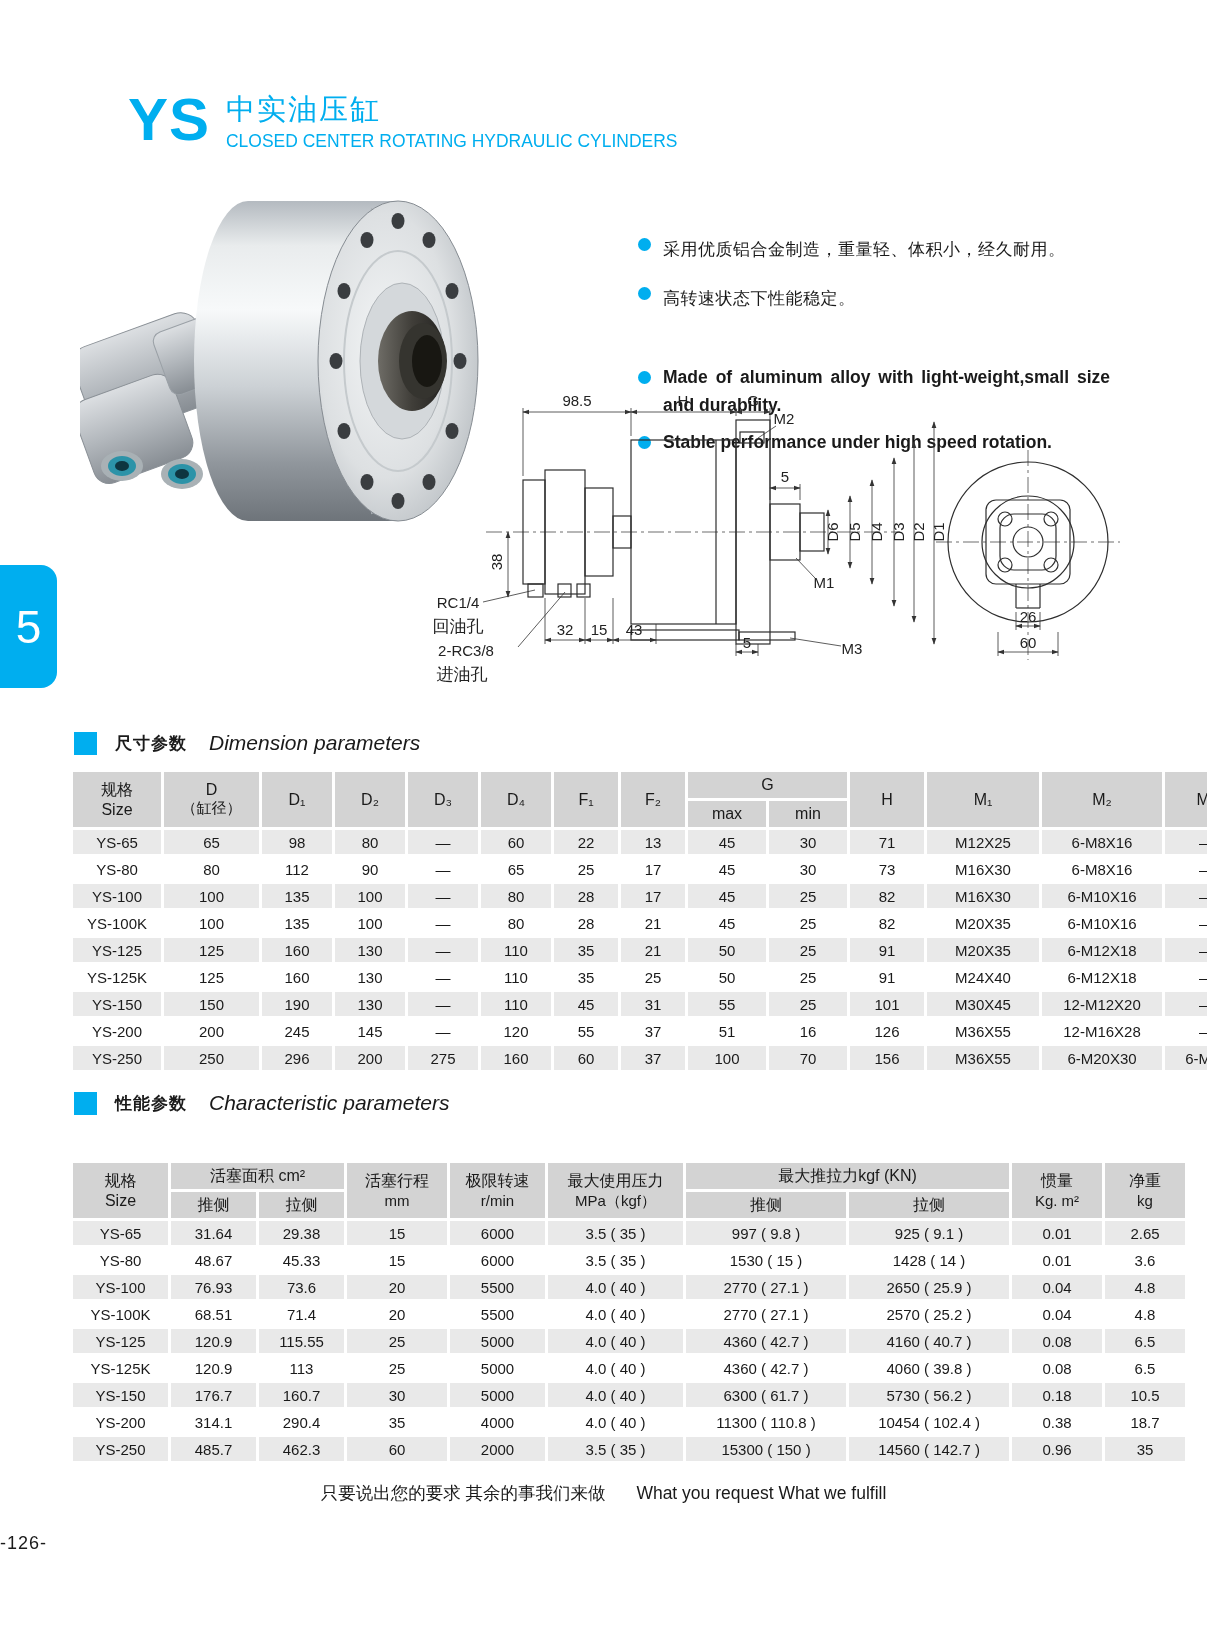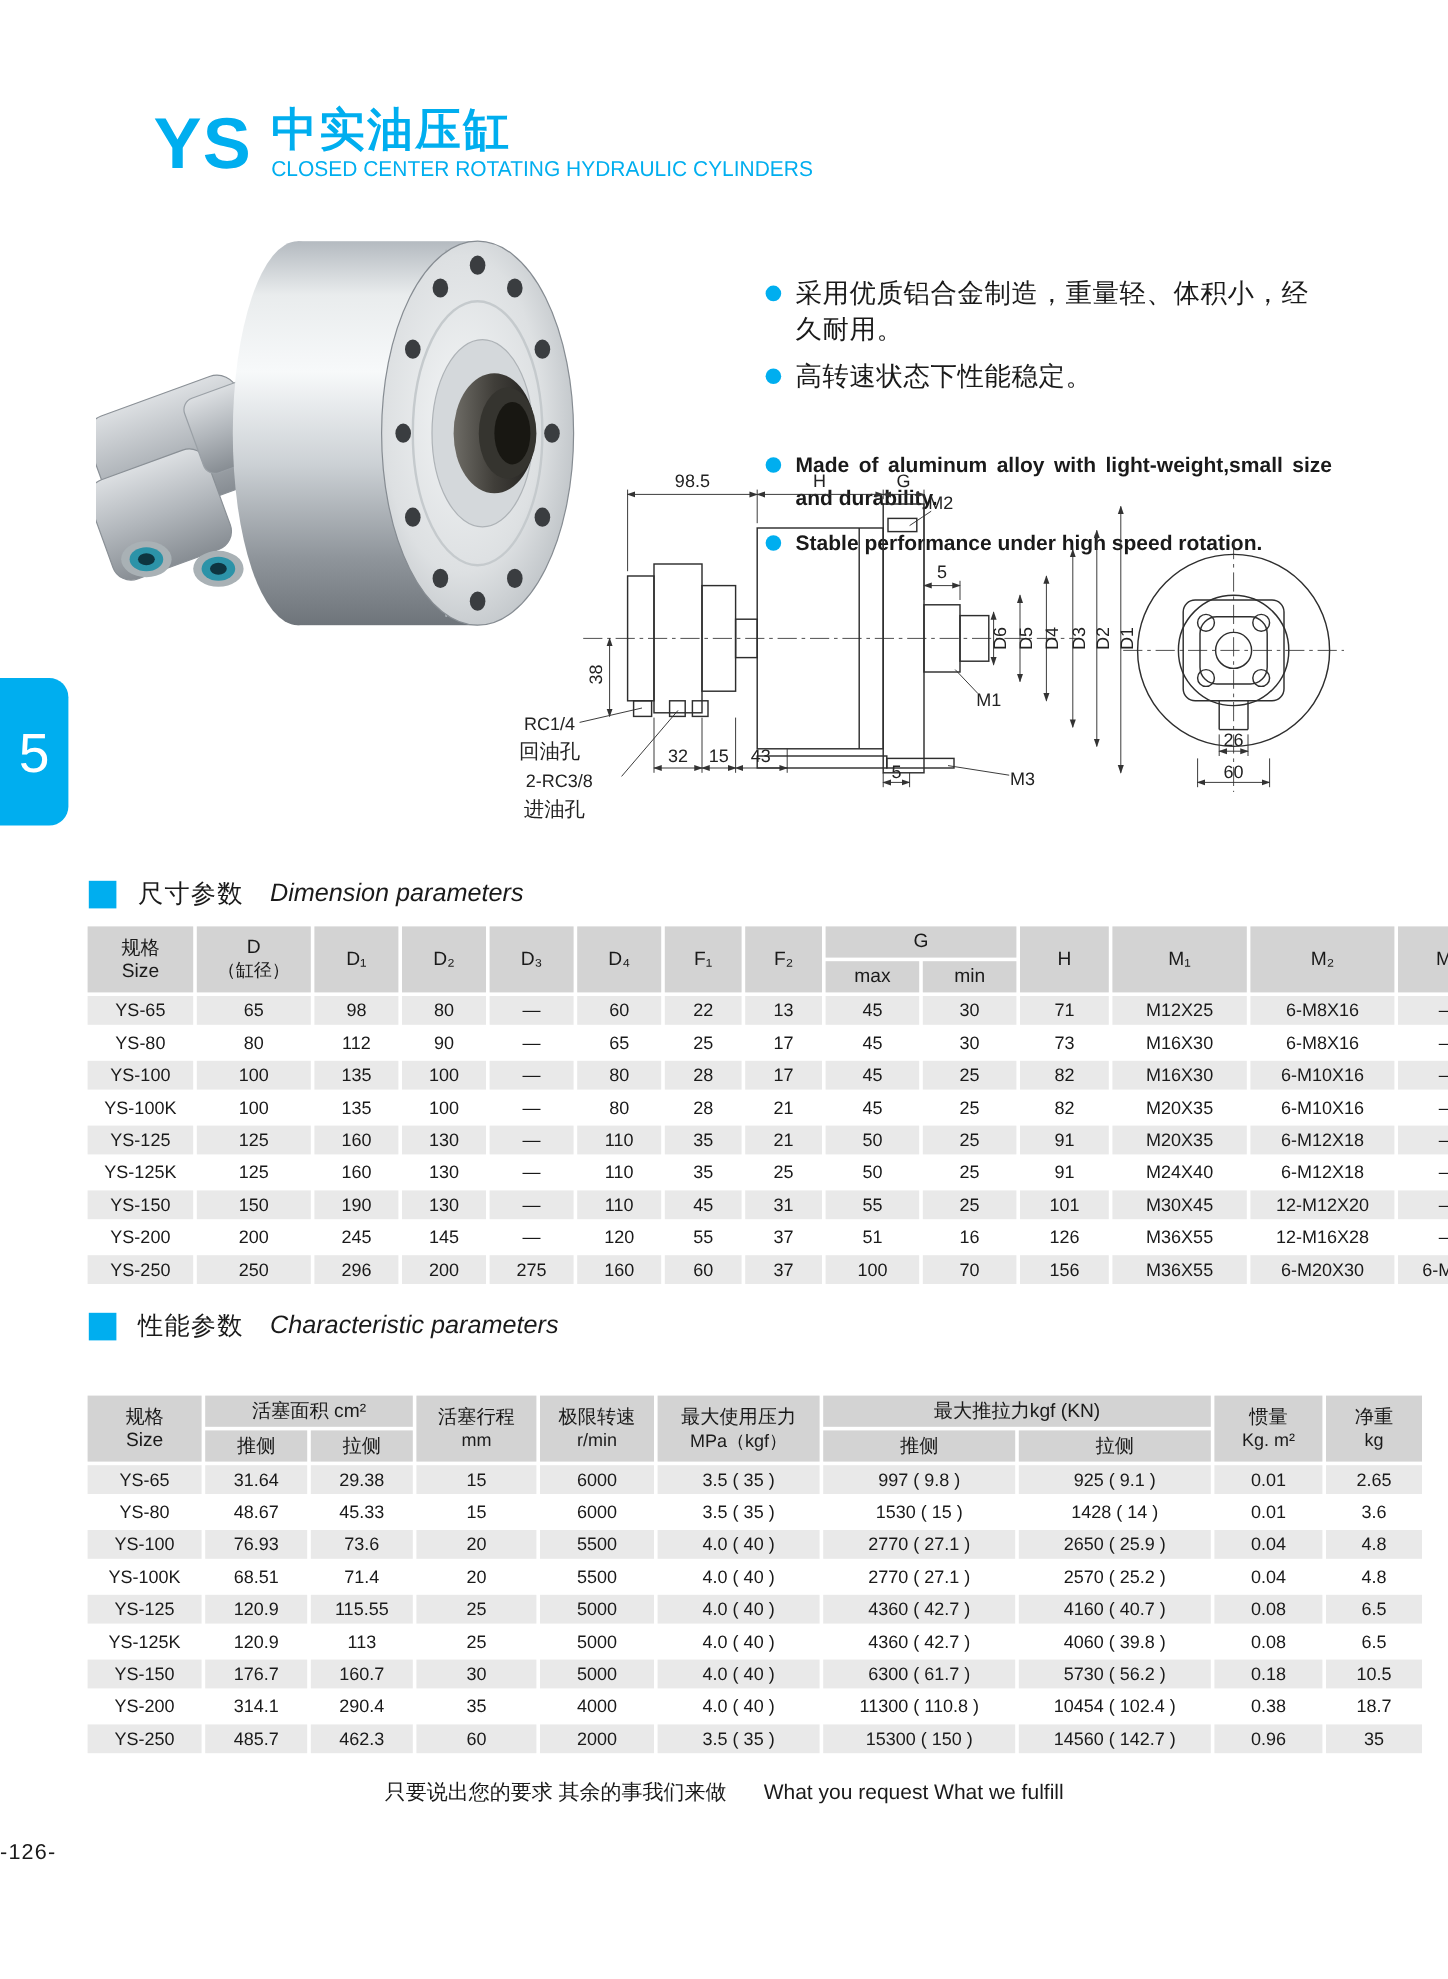--- a/index.html
+++ b/index.html
@@ -4,47 +4,47 @@
 <style>
   :root { --accent:#00aeef; }
   * { margin:0; padding:0; box-sizing:border-box; }
   body { background:#fff; font-family:"Liberation Sans", sans-serif; color:#1a1a1a; }
   .page { position:relative; width:1207px; height:1649px; background:#fff; overflow:hidden; }
 
   
   .brand-header { position:absolute; left:128px; top:88px; display:flex; align-items:flex-start; }
   .series-code { color:var(--accent); font-size:60px; font-weight:bold; line-height:64px; letter-spacing:1px; }
   .brand-titles { margin-left:16px; padding-top:2px; }
-  .title-zh { color:var(--accent); font-size:38px; font-weight:bold; letter-spacing:2px; line-height:38px; }
+  .title-zh { color:var(--accent); font-size:29px; font-weight:normal; letter-spacing:2px; line-height:38px; }
   .title-en { color:var(--accent); font-size:18px; letter-spacing:0px; line-height:26px; transform:scaleX(.97); transform-origin:left; white-space:nowrap; }
 
   
   .product-photo { position:absolute; left:80px; top:180px; }
 
   
   .features { position:absolute; left:638px; top:230px; width:472px; list-style:none; }
   .features li { display:flex; align-items:flex-start; margin-bottom:9px; }
   .features li.en-first { margin-top:44px; }
   .dot { flex:0 0 13px; width:13px; height:13px; border-radius:50%; background:var(--accent); margin-right:12px; margin-top:8px; }
-  .ftxt-zh { font-size:22px; line-height:30px; letter-spacing:.5px; }
+  .ftxt-zh { font-size:17px; line-height:40px; letter-spacing:.5px; }
   .ftxt-en { font-size:17.5px; line-height:28px; text-align:justify; display:block; width:100%;font-weight:bold; }
 
   
   .chapter-tab { position:absolute; left:0; top:565px; width:57px; height:123px; background:var(--accent);
     border-radius:0 16px 16px 0; color:#fff; font-size:46px; display:flex; align-items:center; justify-content:center; }
 
   
   .tech-drawing { position:absolute; left:428px; top:392px; }
   .tech-drawing text { font-size:15px; fill:#222; stroke:none; }
   .tech-drawing text.cjk { font-size:17px; }
 
   
   .section-title { position:absolute; left:74px; display:flex; align-items:center; }
   .st-square { width:23px; height:23px; background:var(--accent); margin-right:18px; }
-  .st-zh { font-size:21px; font-weight:normal; letter-spacing:1px; margin-right:22px; }
+  .st-zh { font-size:17px; font-weight:bold; letter-spacing:1px; margin-right:22px; }
   .st-en { font-size:21px;font-style:italic; }
   #st1 { top:731px; } #st2 { top:1091px; }
 
   
   .tbl { position:absolute; left:70px; width:1070px; border-collapse:separate; border-spacing:3px; table-layout:fixed; }
   #dim-table { top:769px; } #char-table { top:1160px; }
   .tbl th { background:#d3d3d3; font-weight:normal; font-size:16px; height:26px; text-align:center; padding:1px 2px; }
   .tbl th .sub { font-size:15px; }
   .tbl td { text-align:center; font-size:15px; height:24px; padding:1px 2px; }
   .tbl tbody tr:nth-child(odd) td { background:#e9e9e9; }

